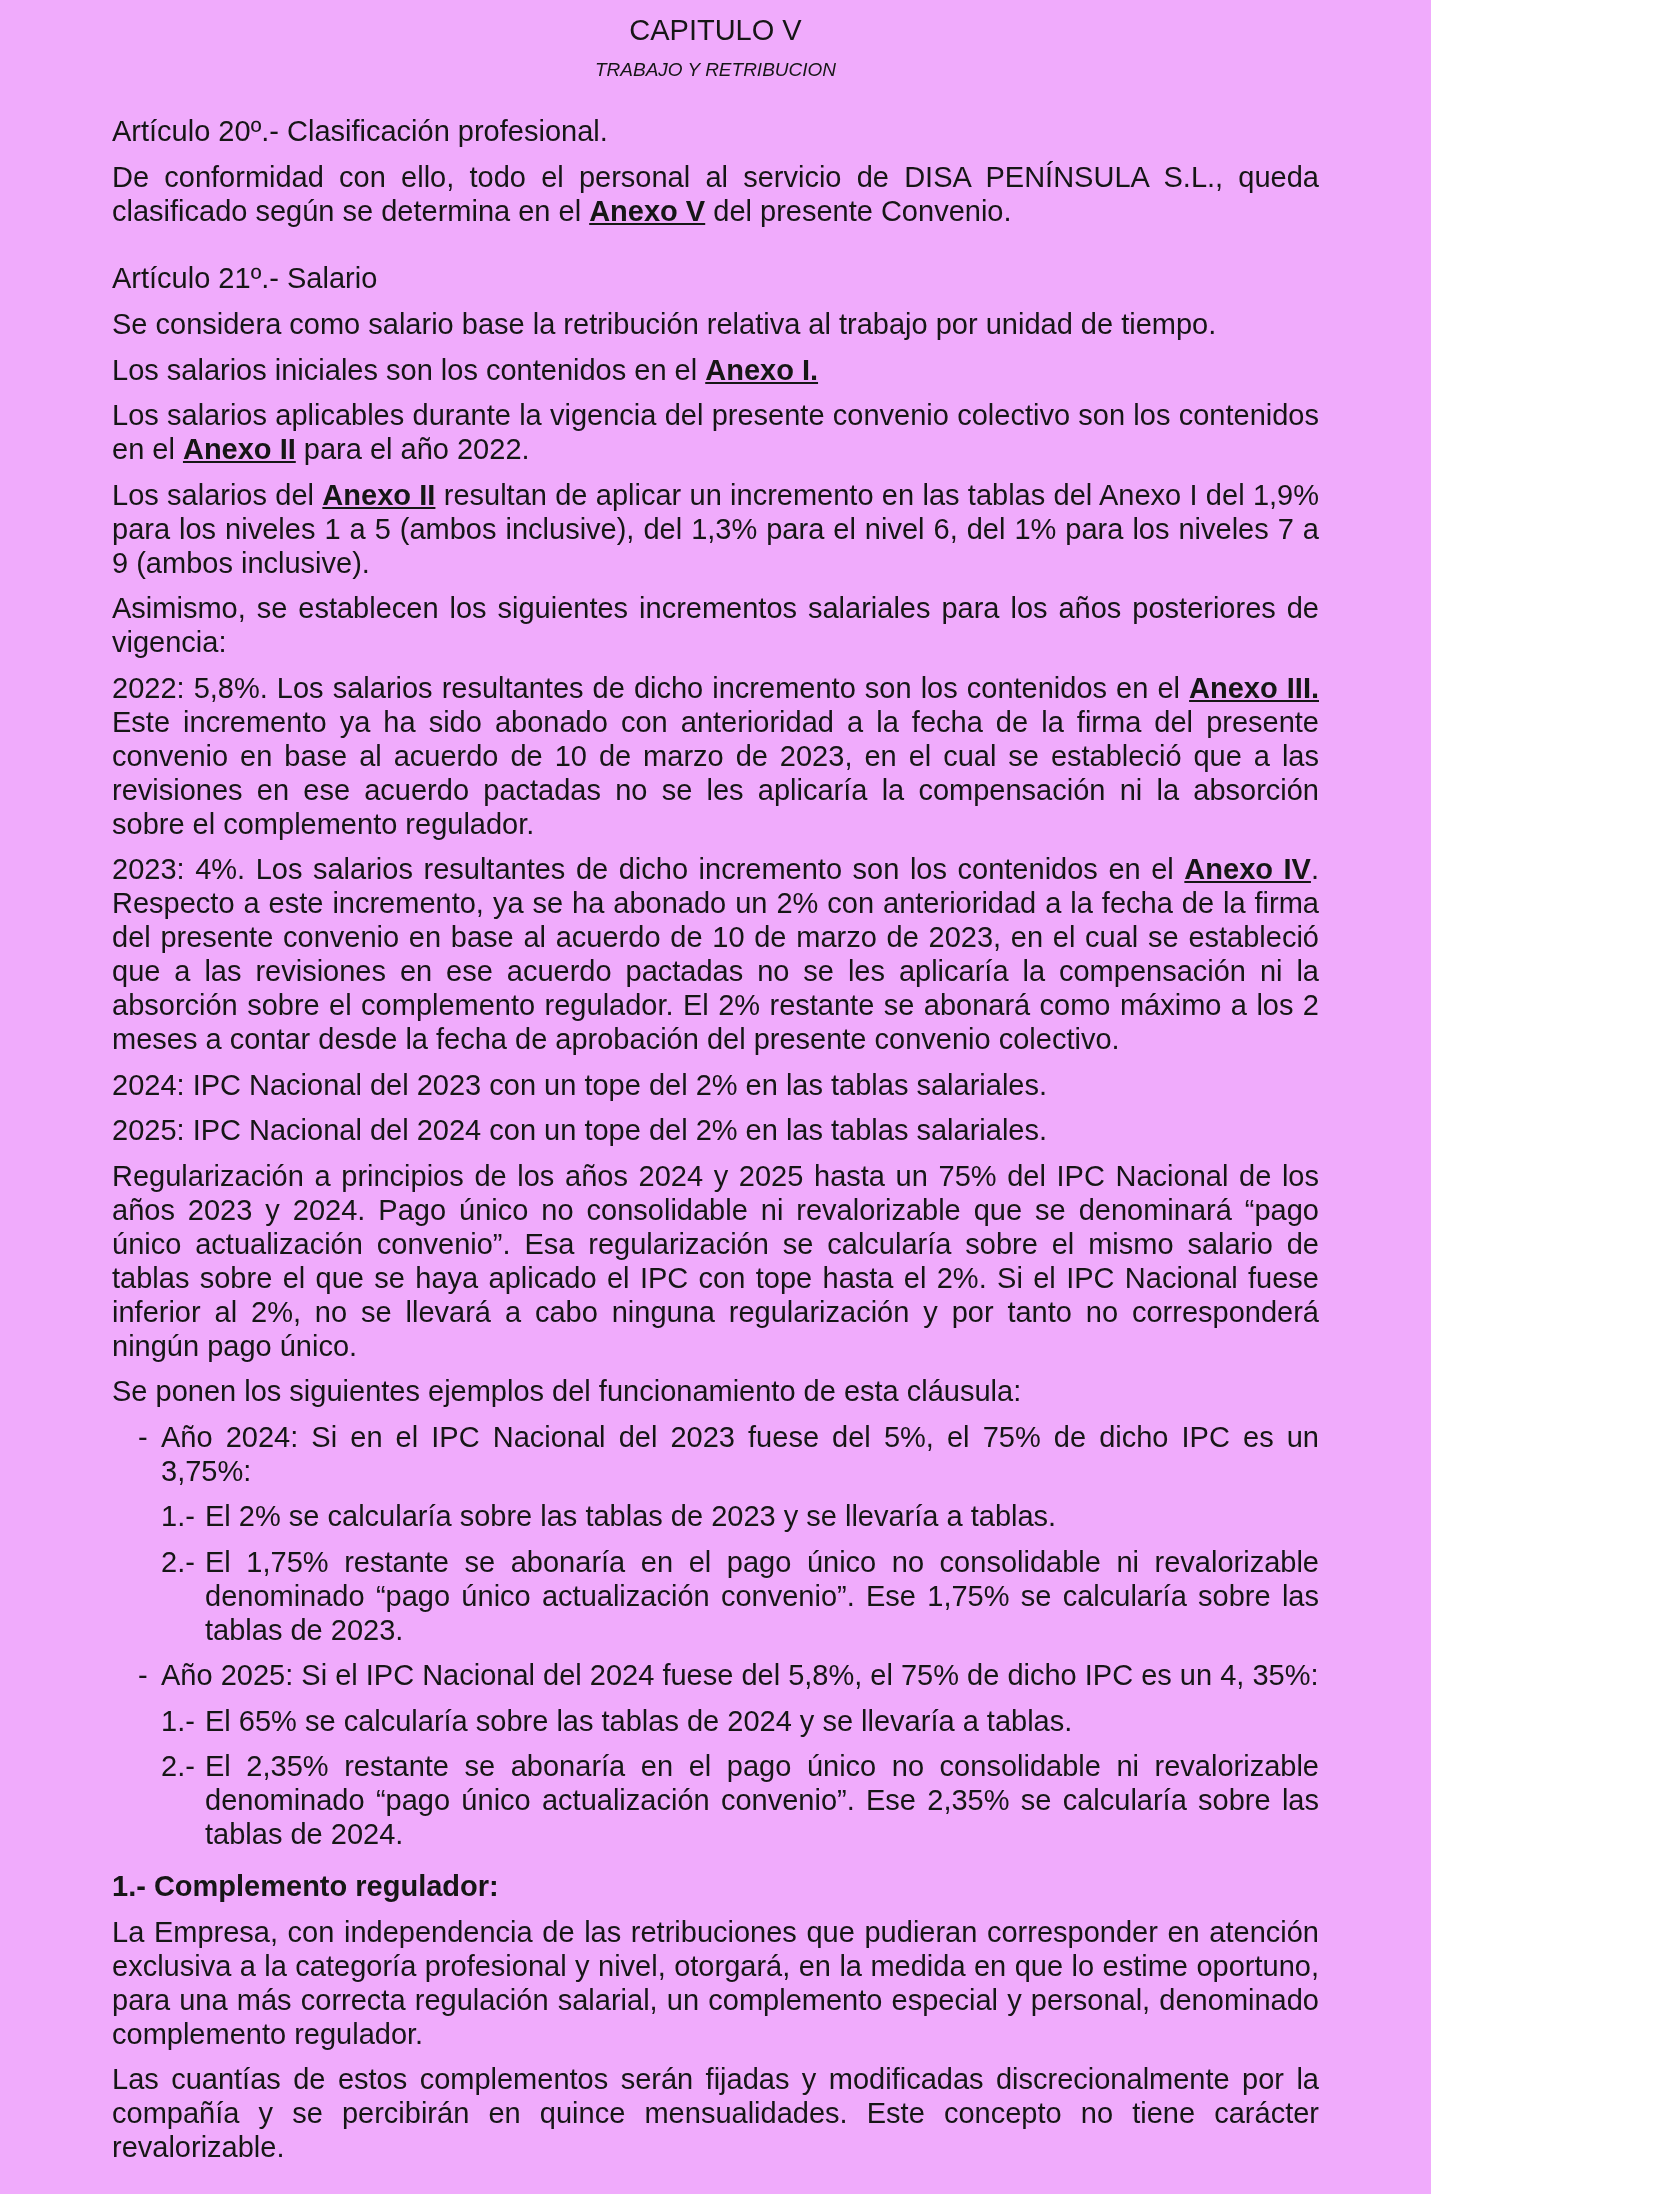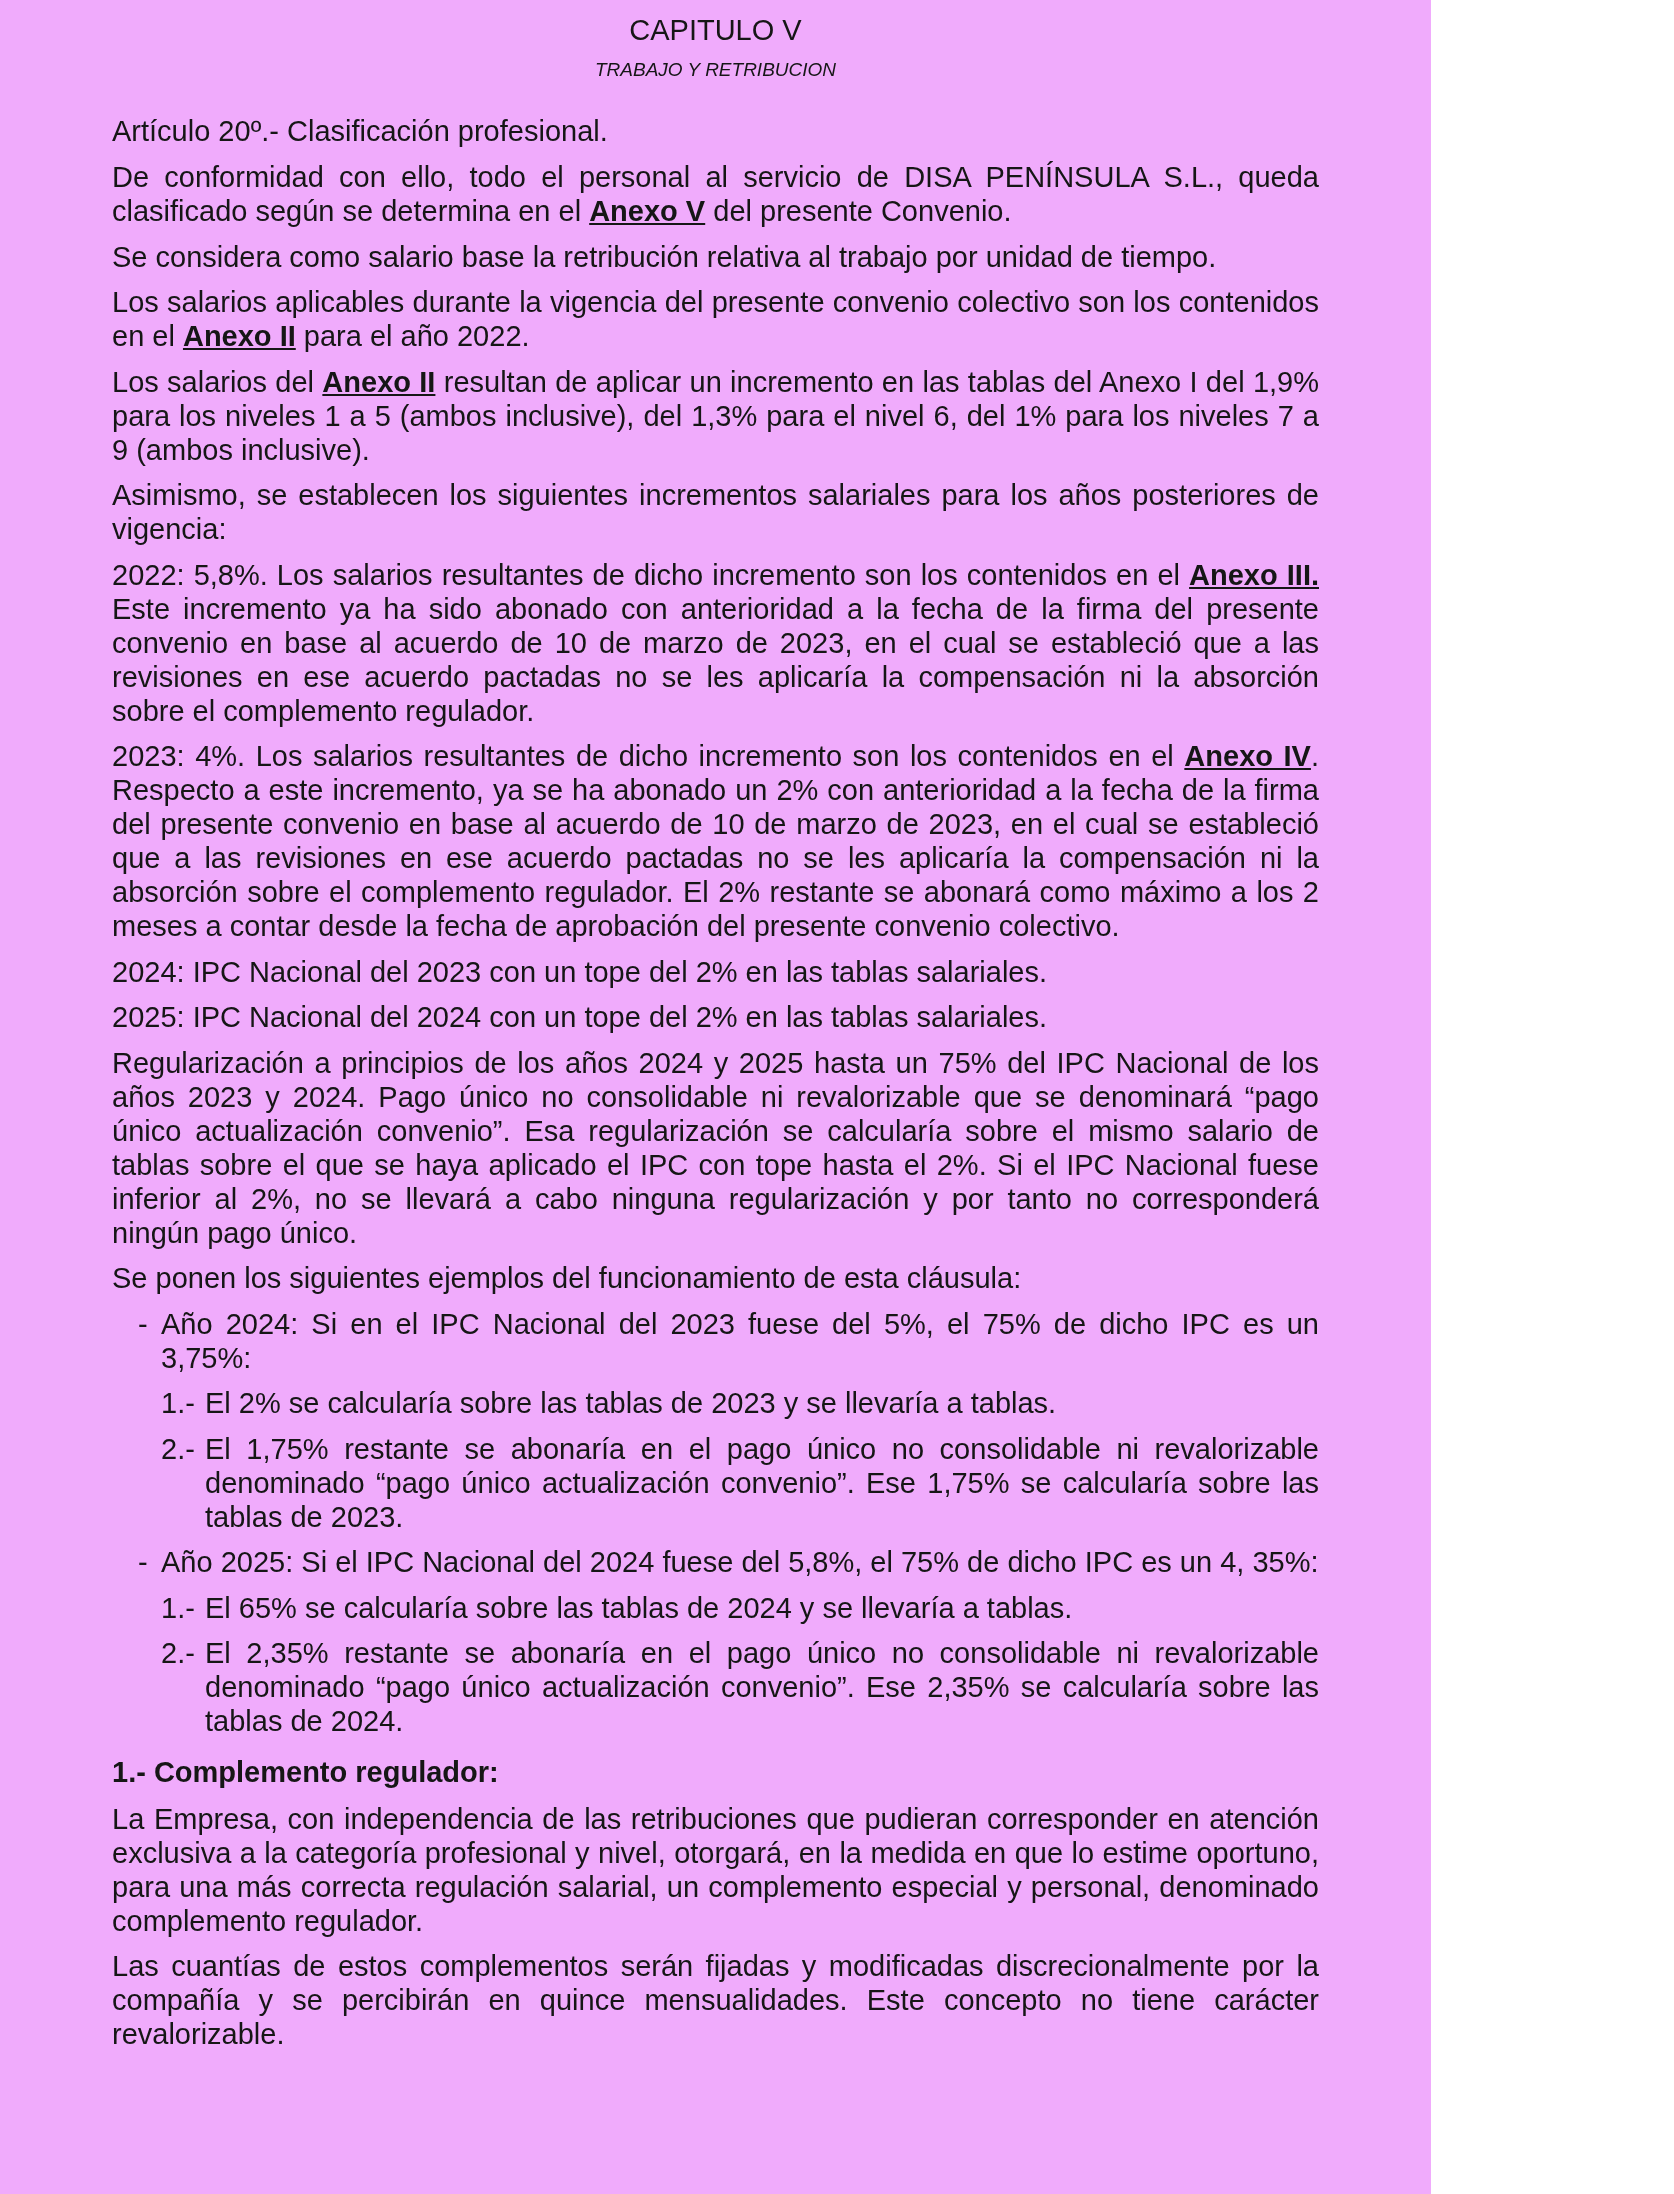--- a/index.html
+++ b/index.html
@@ -61,21 +61,23 @@
 </style>
 </head>
 <body>
 
 <div class="page">
   <h1 class="doc-title">CAPITULO V</h1>
   <h2 class="doc-subtitle">TRABAJO Y RETRIBUCION</h2>
   <div>
       <h3 class="heading">Artículo 20º.- Clasificación profesional.</h3>
       <p class="para"><span>De conformidad con ello, todo el personal al servicio de DISA PENÍNSULA S.L., queda clasificado según se determina en el </span><b>Anexo V</b><span> del presente Convenio.</span></p>
+      <h3 class="heading">Artículo 21º.- Salario</h3>
       <p class="para"><span>Se considera como salario base la retribución relativa al trabajo por unidad de tiempo.</span></p>
+      <p class="para"><span>Los salarios iniciales son los contenidos en el </span><b>Anexo I.</b></p>
       <p class="para"><span>Los salarios aplicables durante la vigencia del presente convenio colectivo son los contenidos en el </span><b>Anexo II</b><span> para el año 2022.</span></p>
       <p class="para"><span>Los salarios del </span><b>Anexo II</b><span> resultan de aplicar un incremento en las tablas del Anexo I del 1,9% para los niveles 1 a 5 (ambos inclusive), del 1,3% para el nivel 6, del 1% para los niveles 7 a 9 (ambos inclusive).</span></p>
       <p class="para"><span>Asimismo, se establecen los siguientes incrementos salariales para los años posteriores de vigencia:</span></p>
       <p class="para"><span>2022: 5,8%. Los salarios resultantes de dicho incremento son los contenidos en el </span><b>Anexo III.</b><span> Este incremento ya ha sido abonado con anterioridad a la fecha de la firma del presente convenio en base al acuerdo de 10 de marzo de 2023, en el cual se estableció que a las revisiones en ese acuerdo pactadas no se les aplicaría la compensación ni la absorción sobre el complemento regulador.</span></p>
       <p class="para"><span>2023: 4%. Los salarios resultantes de dicho incremento son los contenidos en el </span><b>Anexo IV</b><span>. Respecto a este incremento, ya se ha abonado un 2% con anterioridad a la fecha de la firma del presente convenio en base al acuerdo de 10 de marzo de 2023, en el cual se estableció que a las revisiones en ese acuerdo pactadas no se les aplicaría la compensación ni la absorción sobre el complemento regulador. El 2% restante se abonará como máximo a los 2 meses a contar desde la fecha de aprobación del presente convenio colectivo.</span></p>
       <p class="para"><span>2024: IPC Nacional del 2023 con un tope del 2% en las tablas salariales.</span></p>
       <p class="para"><span>2025: IPC Nacional del 2024 con un tope del 2% en las tablas salariales.</span></p>
       <p class="para"><span>Regularización a principios de los años 2024 y 2025 hasta un 75% del IPC Nacional de los años 2023 y 2024. Pago único no consolidable ni revalorizable que se denominará “pago único actualización convenio”. Esa regularización se calcularía sobre el mismo salario de tablas sobre el que se haya aplicado el IPC con tope hasta el 2%. Si el IPC Nacional fuese inferior al 2%, no se llevará a cabo ninguna regularización y por tanto no corresponderá ningún pago único.</span></p>
       <p class="para"><span>Se ponen los siguientes ejemplos del funcionamiento de esta cláusula:</span></p>
       <div class="li-dash">

